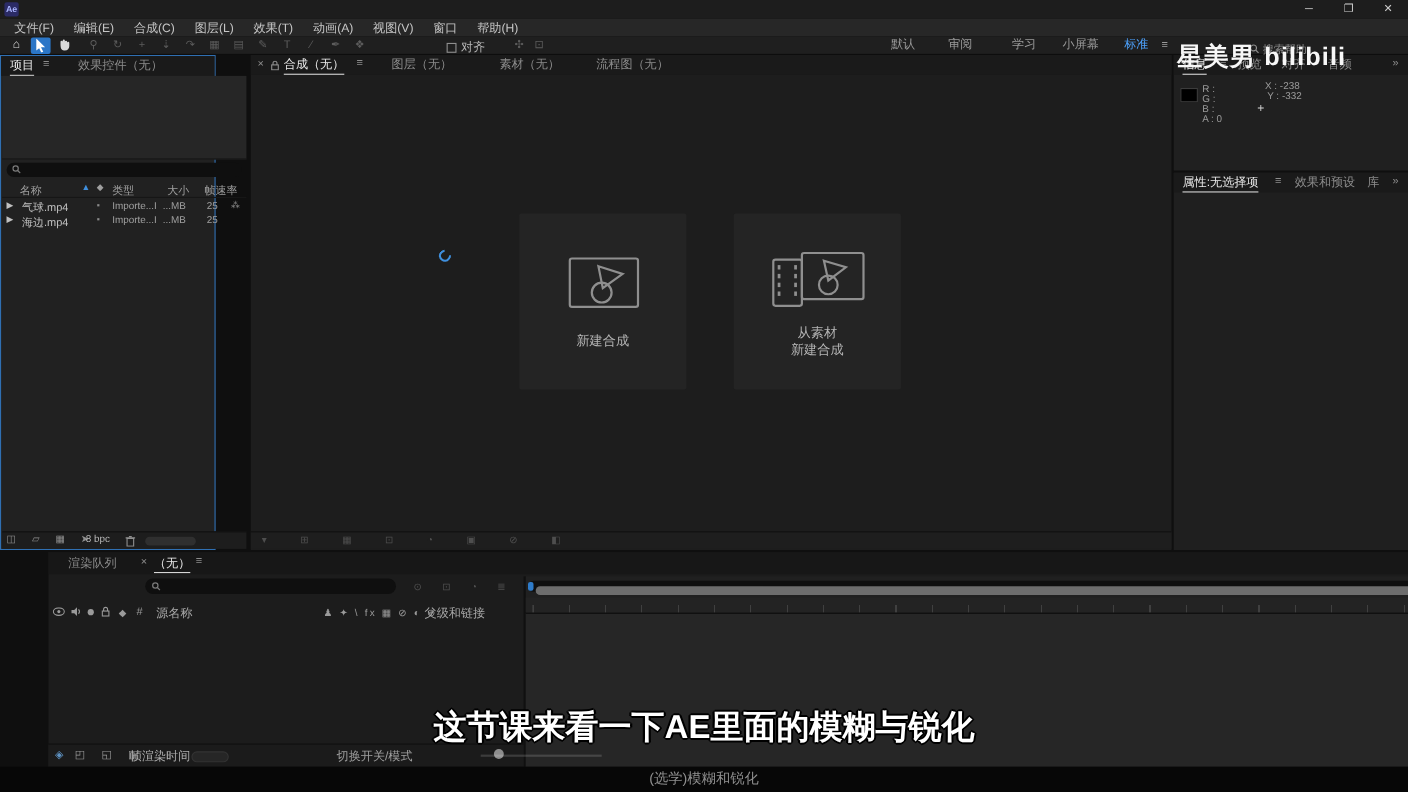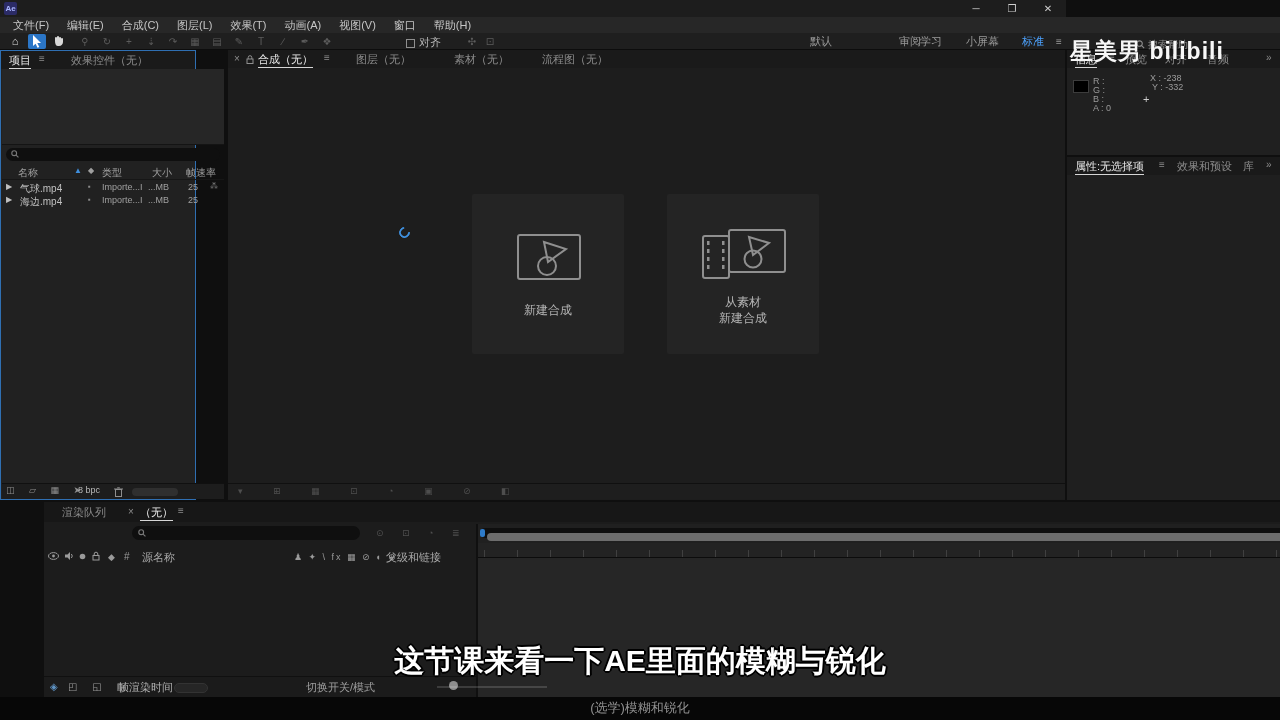--- a/index.html
+++ b/index.html
@@ -7,21 +7,21 @@
   body {
     position:relative;
     background:#0f0f0f;
     font-family:"Liberation Sans","DejaVu Sans",sans-serif;
     color:#c8c8c8;
     -webkit-font-smoothing:antialiased;
   }
   .abs { position:absolute; }
 
   
-  #titlebar { left:0; top:0; width:1066px; height:17px; background:#1d1d1d; }
+  #titlebar { left:0; top:0; width:1280px; height:17px; background:#1d1d1d; }
   #app-logo { left:4px; top:2px; width:13px; height:13px; background:#2b2b66; border-radius:2px;
               color:#a9b4ff; font-size:8px; font-weight:bold; text-align:center; line-height:13px; }
   #win-title { left:23px; top:2px; font-size:11px; color:#c9c9c9; white-space:nowrap; }
   .winbtn { top:0; width:36px; height:17px; text-align:center; line-height:17px; font-size:10px; color:#cfcfcf; }
 
   
   #menubar { left:0; top:17px; width:1280px; height:16px; background:#272727; display:flex; align-items:center; padding-left:4px; }
   #menubar span { font-size:11px; color:#c6c6c6; padding:0 9px; white-space:nowrap;text-align:center; }
 
   
@@ -149,21 +149,21 @@
   <div class="tool dim" style="left:296px;">✒</div>
   <div class="tool dim" style="left:318px;">❖</div>
 
   <div class="abs" style="left:406px; top:2px; font-size:11px; color:#b8b8b8;">
     <span class="cb"></span><span>对齐</span>
   </div>
   <div class="tool dim" style="left:463px;">✣</div>
   <div class="tool dim" style="left:481px;">⊡</div>
 
   <span class="ws" style="left:810px;">默认</span>
-  <span class="ws" style="left:862px;margin-left:37px;">审阅</span>
+  <span class="ws" style="left:862px;">审阅</span>
   <span class="ws" style="left:920px;">学习</span>
   <span class="ws" style="left:966px;">小屏幕</span>
   <span class="ws active" style="left:1022px;">标准</span>
   <span class="ws" style="left:1056px; font-size:10px;">≡</span>
 </div>
 
 <div class="abs" id="search-help">
   <svg width="9" height="9" viewBox="0 0 10 10" style="display:inline-block;vertical-align:-1px;margin-right:3px;">
       <circle cx="4" cy="4" r="3" fill="none" stroke="#8e8e8e" stroke-width="1.2"></circle>
       <line x1="6.3" y1="6.3" x2="9" y2="9" stroke="#8e8e8e" stroke-width="1.2"></line>

